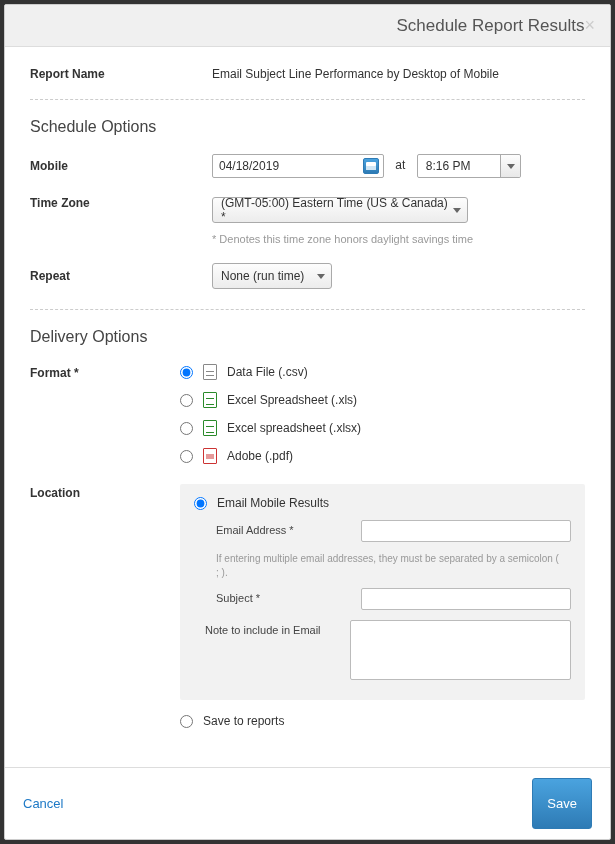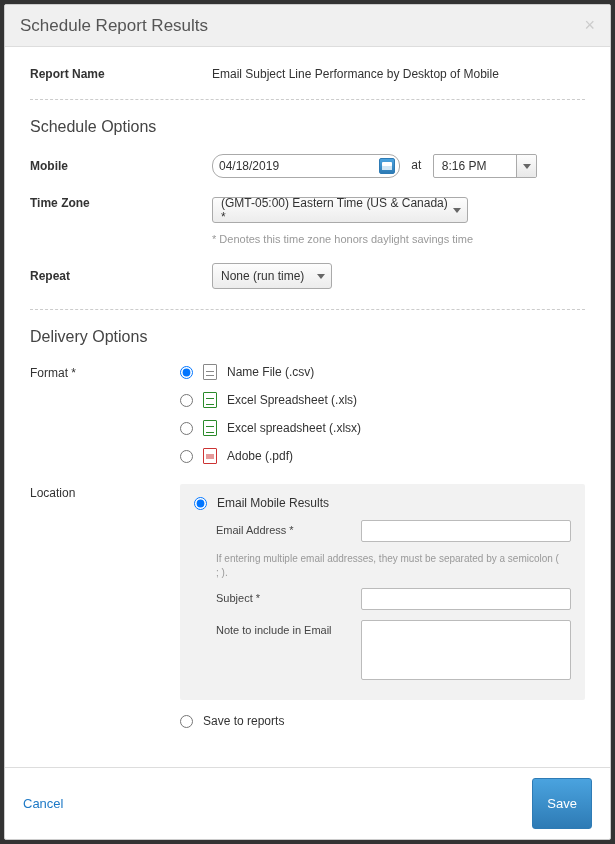--- a/index.html
+++ b/index.html
@@ -4,32 +4,32 @@
 <style>
   * { box-sizing: border-box; margin: 0; padding: 0; }
   html, body { width: 615px; height: 844px; font-family: Arial, Helvetica, sans-serif; }
   body { background: #333; padding: 4px; }
   .modal {
     width: 100%; height: 100%; background: #fff; border: 1px solid #ccc;
     display: flex; flex-direction: column; border-radius: 2px; overflow: hidden;
   }
   .modal-header {
     background: #f0f0f0; border-bottom: 1px solid #ddd;
-    padding: 10px 15px; display: flex; justify-content: space-between; align-items: center;
+    padding: 10px 15px; display: flex; justify-content: flex-end; align-items: center;
   }
   .modal-header h2 { font-size: 17px; font-weight: normal; color: #555; }
   .close-x { color: #ccc; font-size: 18px; cursor: pointer; }
   .modal-body { flex: 1; overflow: auto; padding: 20px 25px 10px 25px; color: #333; }
   .row { display: flex; align-items: center; margin-bottom: 18px; }
   .label-col { width: 182px; font-size: 12px; font-weight: bold; color: #333; }
   .value-col { flex: 1; font-size: 12px; color: #333; }
   .section-title { font-size: 16px; color: #444; margin: 18px 0 18px 0; font-weight: normal; }
   .dashed-hr { border: none; border-top: 1px dashed #ccc; margin: 4px 0 18px 0; }
   .date-input {
-    width: 188px; height: 24px; border: 1px solid #aaa; border-radius: 11px;
+    width: 172px; height: 24px; border: 1px solid #aaa; border-radius: 2px;
     display: inline-flex; align-items: center; justify-content: space-between;
     padding: 0 4px 0 6px; font-size: 12px; background: #fff; vertical-align: middle;
   }
   .cal-icon {
     width: 16px; height: 16px; background: linear-gradient(#4aa3df,#2e7bb5);
     border: 1px solid #2e7bb5; border-radius: 2px; display: inline-flex;
     align-items: center; justify-content: center;
   }
   .cal-icon::after {
     content: ""; width: 10px; height: 8px; background: #fff; border-radius: 1px;
@@ -89,21 +89,21 @@
   .modal-footer {
     border-top: 1px solid #ddd; padding: 10px 18px; display: flex;
     justify-content: space-between; align-items: center;
   }
   .cancel-link { color: #1e79c6; font-size: 13px; cursor: pointer; }
   .save-btn {
     background: linear-gradient(#4aa3df,#2e7bb5); color: #fff; border: 1px solid #2e7bb5;
     border-radius: 3px; padding: 17px 14px; font-size: 13px; cursor: pointer;
   }
   .delivery-row { display:flex; align-items:flex-start; }
-  .delivery-label { width:150px; font-size:12px; font-weight:normal; color:#333; padding-top:2px;}
+  .delivery-label { width:150px; font-size:12px; font-weight:bold; color:#333; padding-top:2px;}
   .delivery-opts { flex:1; }
 </style>
 </head>
 <body>
 
 <div class="modal">
 
   <div class="modal-header">
     <h2>Schedule Report Results</h2>
     <span class="close-x">×</span>
@@ -161,21 +161,21 @@
     <hr class="dashed-hr" style="margin-top:20px">
 
     <h3 class="section-title">Delivery Options</h3>
 
     <div class="delivery-row" style="margin-bottom:20px">
       <div class="delivery-label">Format *</div>
       <div class="delivery-opts">
         <div class="radio-row">
           <input type="radio" name="fmt" checked="" style="">
           <span class="file-icon csv"></span>
-          <span>Name File (.csv)</span>
+          <span>Data File (.csv)</span>
         </div>
         <div class="radio-row">
           <input type="radio" name="fmt" style="">
           <span class="file-icon xls"></span>
           <span>Excel Spreadsheet (.xls)</span>
         </div>
         <div class="radio-row">
           <input type="radio" name="fmt" style="">
           <span class="file-icon xls"></span>
           <span>Excel spreadsheet (.xlsx)</span>
@@ -199,21 +199,21 @@
           </div>
           <div class="loc-row" style="margin-left:22px">
             <div class="loc-label">Email Address *</div>
             <div class="loc-field"><input class="text-input" type="text" style=""></div>
           </div>
           <div class="email-hint" style="margin-left:22px">If entering multiple email addresses, they must be separated by a semicolon ( ; ).</div>
           <div class="loc-row" style="margin-left:22px">
             <div class="loc-label">Subject *</div>
             <div class="loc-field"><input class="text-input" type="text" style=""></div>
           </div>
-          <div class="loc-row" style="margin-left:22px; margin-bottom:0">
+          <div class="loc-row" style="margin-left:11px; margin-bottom:0">
             <div class="loc-label">Note to include in Email</div>
             <div class="loc-field"><textarea class="textarea" style=""></textarea></div>
           </div>
         </div>
 
         <div class="radio-row" style="margin-top:14px; margin-bottom:0">
           <input type="radio" name="loc" style="">
           <span>Save to reports</span>
         </div>
 

